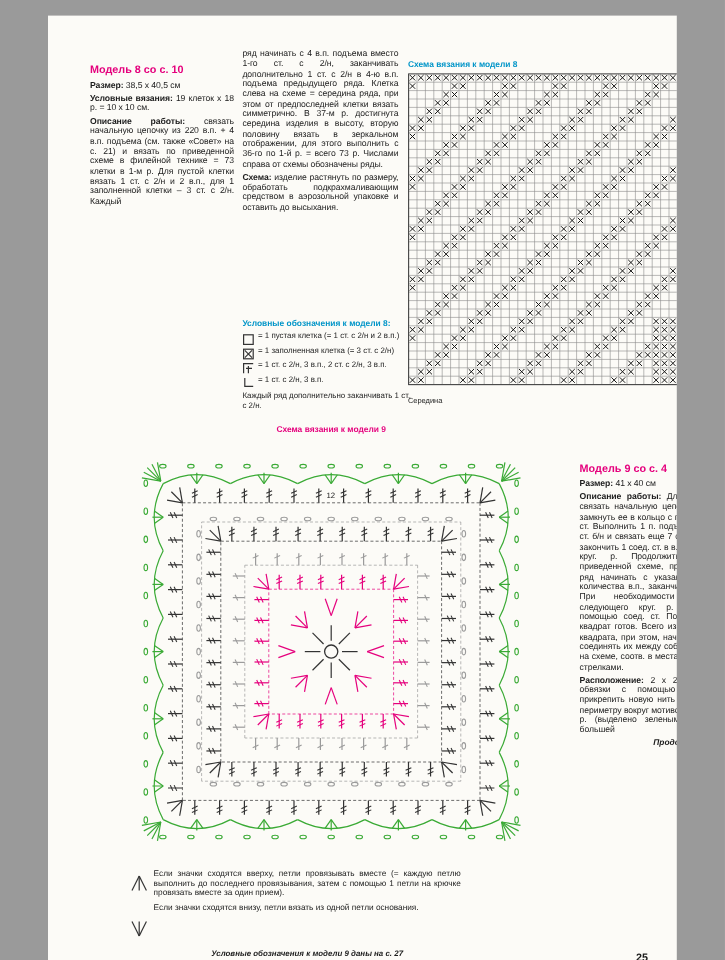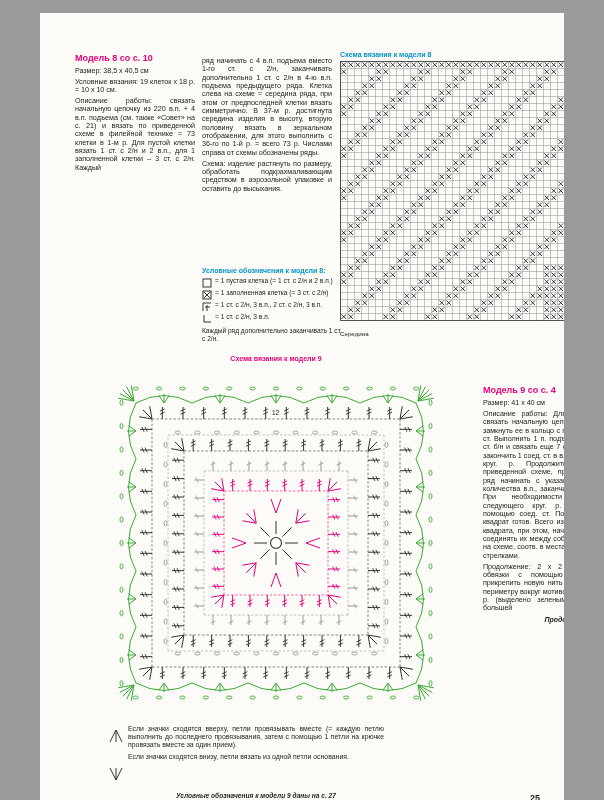--- a/index.html
+++ b/index.html
@@ -4,23 +4,23 @@
 <style>
   html,body{margin:0;padding:0;background:#9a9a9a;}
   .page{position:relative;width:524px;height:800px;margin:13px auto;background:#fcfbf7;
         font-family:"Liberation Sans",sans-serif;color:#1c1c1c;overflow:hidden;}
   .sec{position:absolute;}
   h2.model-title{color:#e5007d;font-size:9px;font-weight:bold;margin:0 0 4px 0;}
   h3.scheme-title{font-size:7px;font-weight:bold;margin:0 0 3px 0;}
   h3.cyan{color:#0095c8;}
   h3.magenta{color:#e5007d;}
   p.body{font-size:7.2px;line-height:1.16;text-align:justify;margin:0 0 2.5px 0;letter-spacing:-0.05px;}
-  p.body b.lead{font-weight:normal;}
+  p.body b.lead{font-weight:bold;}
   .sec-m8c1{left:35px;top:40px;width:120px;}
-  .sec-m8c2{left:162px;top:44px;width:130px;}
+  .sec-m8c2{left:162px;top:28px;width:130px;}
   .sec-legend8{left:162px;top:254px;width:144px;}
   .legend-item{display:flex;align-items:flex-start;gap:3px;font-size:6.6px;line-height:1.25;margin:1.5px 0;}
   .legend-item svg{flex:0 0 auto;margin-top:0.5px;}
   .legend-note{font-size:6.6px;line-height:1.25;margin-top:3px;}
   .sec-chart8{left:300px;top:38px;}
   .chart-bottom-label{font-size:6.2px;margin-top:2px;}
   .sec-diagram9{left:30px;top:342px;width:412px;text-align:center;}
   .sec-notes9{left:88px;top:712px;width:256px;}
   .sec-notes9 p{font-size:6.9px;line-height:1.18;text-align:justify;margin:0 0 4px 0;}
   .note-glyph{position:absolute;}
@@ -1951,21 +1951,21 @@
     <p>Если значки сходятся внизу, петли вязать из одной петли основания.</p>
   </section>
 
   <div class="legend9-ref">Условные обозначения к модели 9 даны на с. 27</div>
 
   <section class="sec sec-m9">
     <h2 class="model-title">Модель 9 со с. 4</h2>
     <div>
         <p class="body"><b class="lead">Размер: </b>41 х 40 см</p>
         <p class="body"><b class="lead">Описание работы: </b>Для 1-го квадрата связать начальную цепочку из 5 в.п. и замкнуть ее в кольцо с помощью 1 соед. ст. Выполнить 1 п. подъема вместо 1-го ст. б/н и связать еще 7 ст. б/н за кольцо, закончить 1 соед. ст. в в.п. подъема = 1-й круг. р. Продолжить работу по приведенной схеме, при этом каждый ряд начинать с указанного на схеме количества в.п., заканчивать 1 соед. ст. При необходимости в начале следующего круг. р. переходить с помощью соед. ст. После 1-го р. 1-й квадрат готов. Всего изготовить 4 таких квадрата, при этом, начиная со второго, соединять их между собой, как показано на схеме, соотв. в местах, обозначенных стрелками.</p>
-        <p class="body"><b class="lead">Продолжение: </b>2 х 2 квадрата. Для обвязки с помощью 1 соед. ст. прикрепить новую нить и выполнить по периметру вокруг мотивов с 13-го по 15-й р. (выделено зеленым цветом). Для большей</p>
+        <p class="body"><b class="lead">Расположение: </b>2 х 2 квадрата. Для обвязки с помощью 1 соед. ст. прикрепить новую нить и выполнить по периметру вокруг мотивов с 13-го по 15-й р. (выделено зеленым цветом). Для большей</p>
       </div>
     <div class="continued">Продолжение на с. 26</div>
   </section>
 
   <div class="page-number">25</div>
   <div class="watermark">PassionForum.ru</div>
 
 </div>
 
 </body></html>

